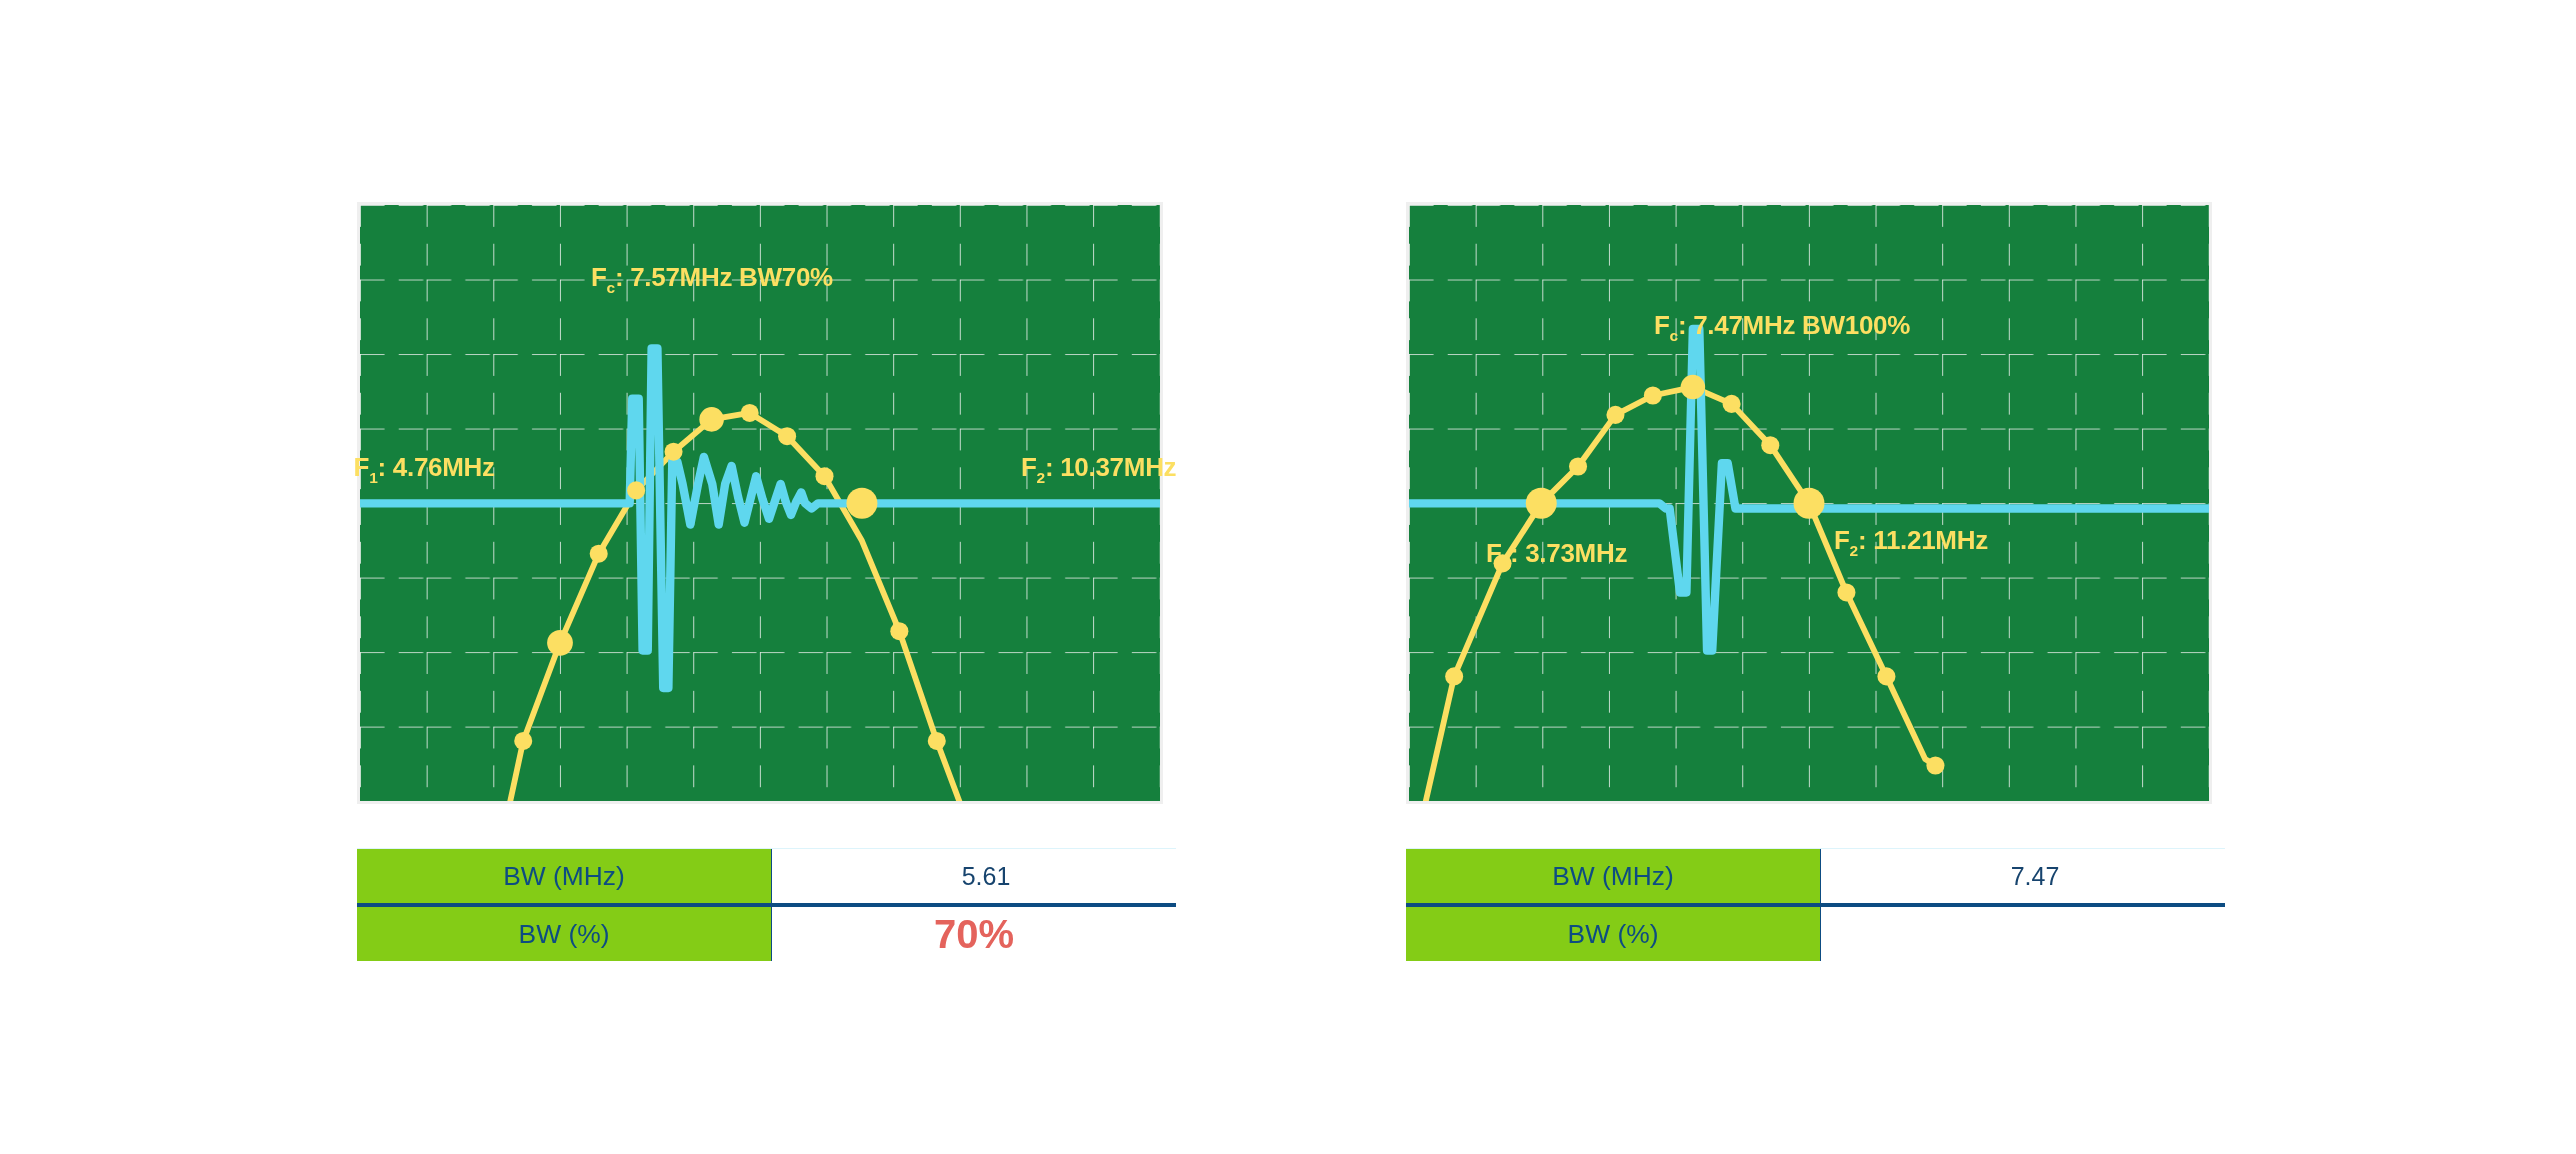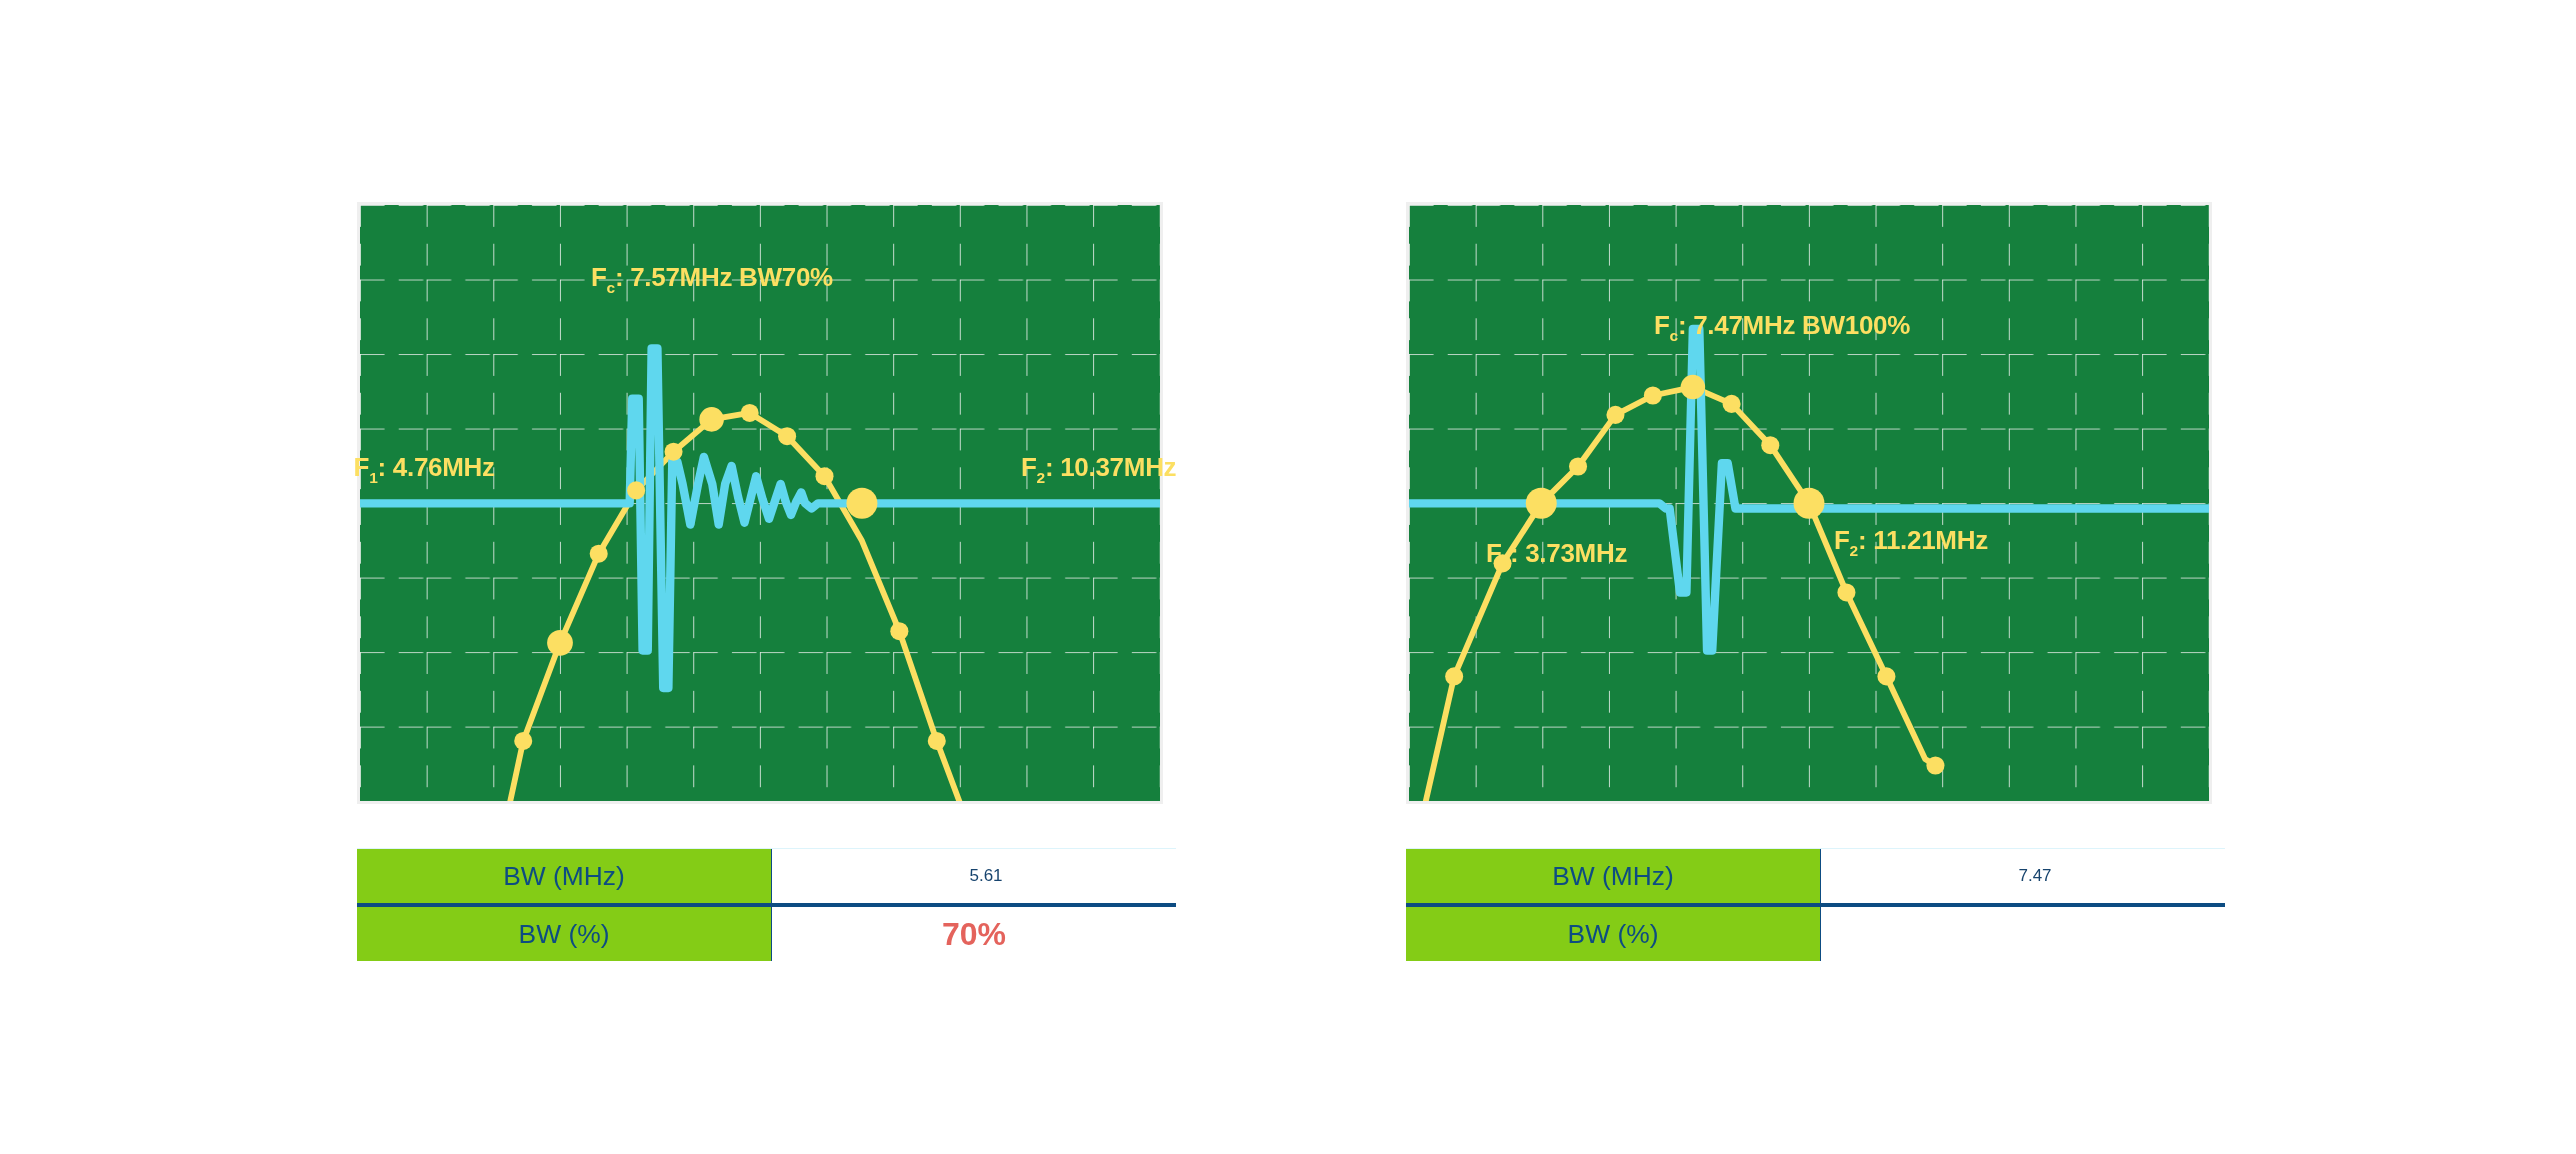--- a/index.html
+++ b/index.html
@@ -70,22 +70,22 @@
     font-weight:normal;
     box-sizing:border-box;
     border-right:1.9px solid #0d4c82;
   }
   .bw-table .value-cell{
     flex:1;
     display:flex;align-items:center;justify-content:center;
     background:#ffffff;
     box-sizing:border-box;
   }
-  .bw-table .value-cell.num{color:#17446e;font-size:17px;padding-left:24px;}
-  .bw-table .value-cell.pct{color:#e4635c;font-size:32px;font-weight:bold;}
+  .bw-table .value-cell.num{color:#17446e;font-size:25px;padding-left:24px;}
+  .bw-table .value-cell.pct{color:#e4635c;font-size:40px;font-weight:bold;}
   .bw-table .toprule{
     height:1.3px;background:#ddf4fb;width:819px;
   }
 </style>
 </head>
 <body>
 
 <div class="stage">
 
   <div class="panel left">

